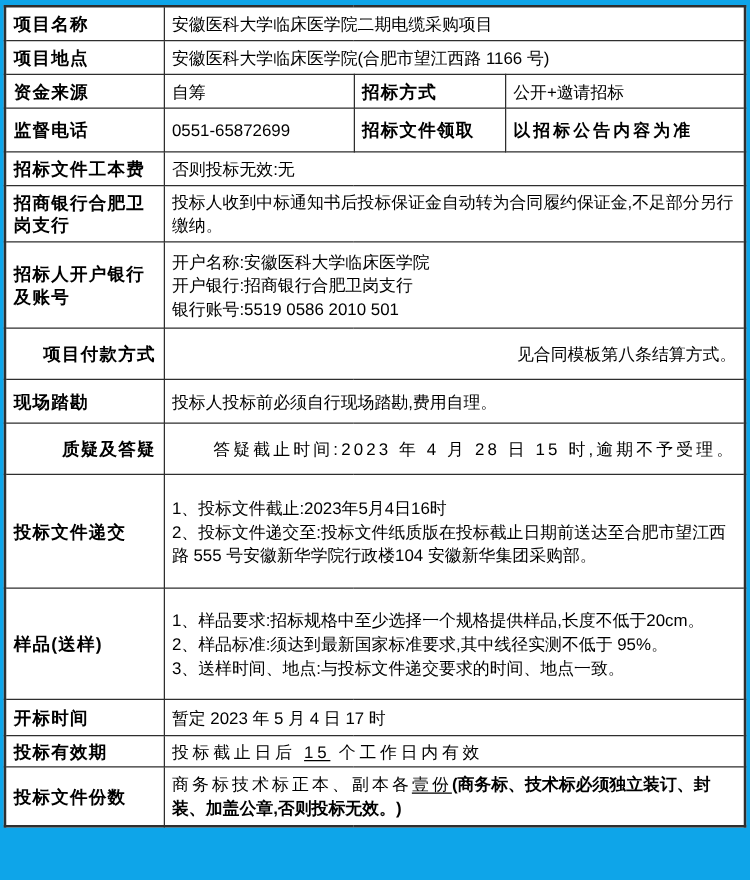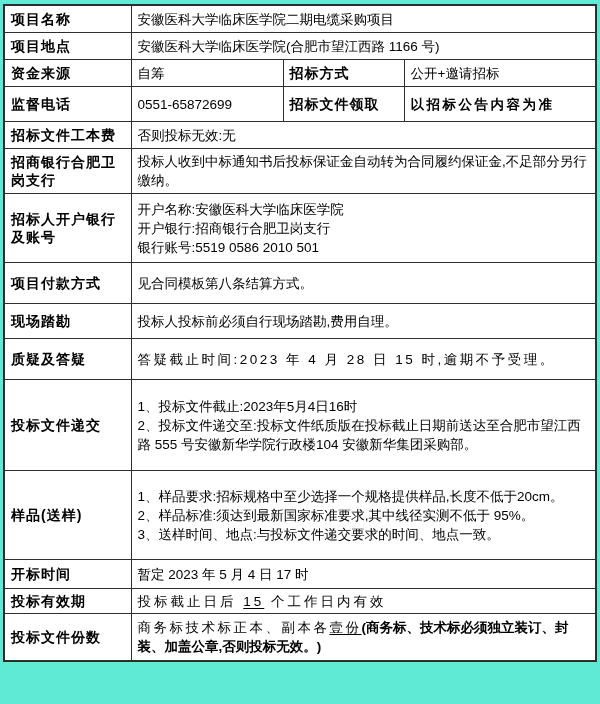--- a/index.html
+++ b/index.html
@@ -6,21 +6,21 @@
     margin: 0;
     padding: 0;
     background: #ffffff;
     font-family: "Liberation Sans", "DejaVu Sans", sans-serif;
     color: #000000;
   }
   .page {
     position: relative;
     width: 600px;
     height: 704px;
-    background: #5eead4;
+    background: #0ea5e9;
     overflow: hidden;
   }
   table.doc-table {
     position: absolute;
     left: 3px;
     top: 4px;
     width: 594px;
     border-collapse: collapse;
     table-layout: fixed;
     background: #ffffff;
@@ -48,21 +48,21 @@
   td.center { text-align: left; }
   .bold { font-weight: bold; margin-top: 37px; }
   .uline { text-decoration: underline; text-underline-offset: 2px; }
   .ls2 { letter-spacing: 2.5px; }
   .ls3 { letter-spacing: 3px; }
   .ls-wide { letter-spacing: 8px; }
   .line { display: block; }
   
   tr.h22 td { height: 22px; }
   tr.h30 td { height: 30px; }
-  tr.h36 td { height: 36px; }
+  tr.h36 td { height: 36px; text-align: right; }
   tr.h40 td { height: 40px; }
   tr.h62 td { height: 62px; }
   tr.h64 td { height: 64px; }
   tr.h84 td { height: 84px; }
   tr.h86 td { height: 86px; }
   tr.h42 td { height: 42px; }
   tr.h24 td { height: 24px; }
   tr.h20 td { height: 20px; }
 </style>
 </head>

